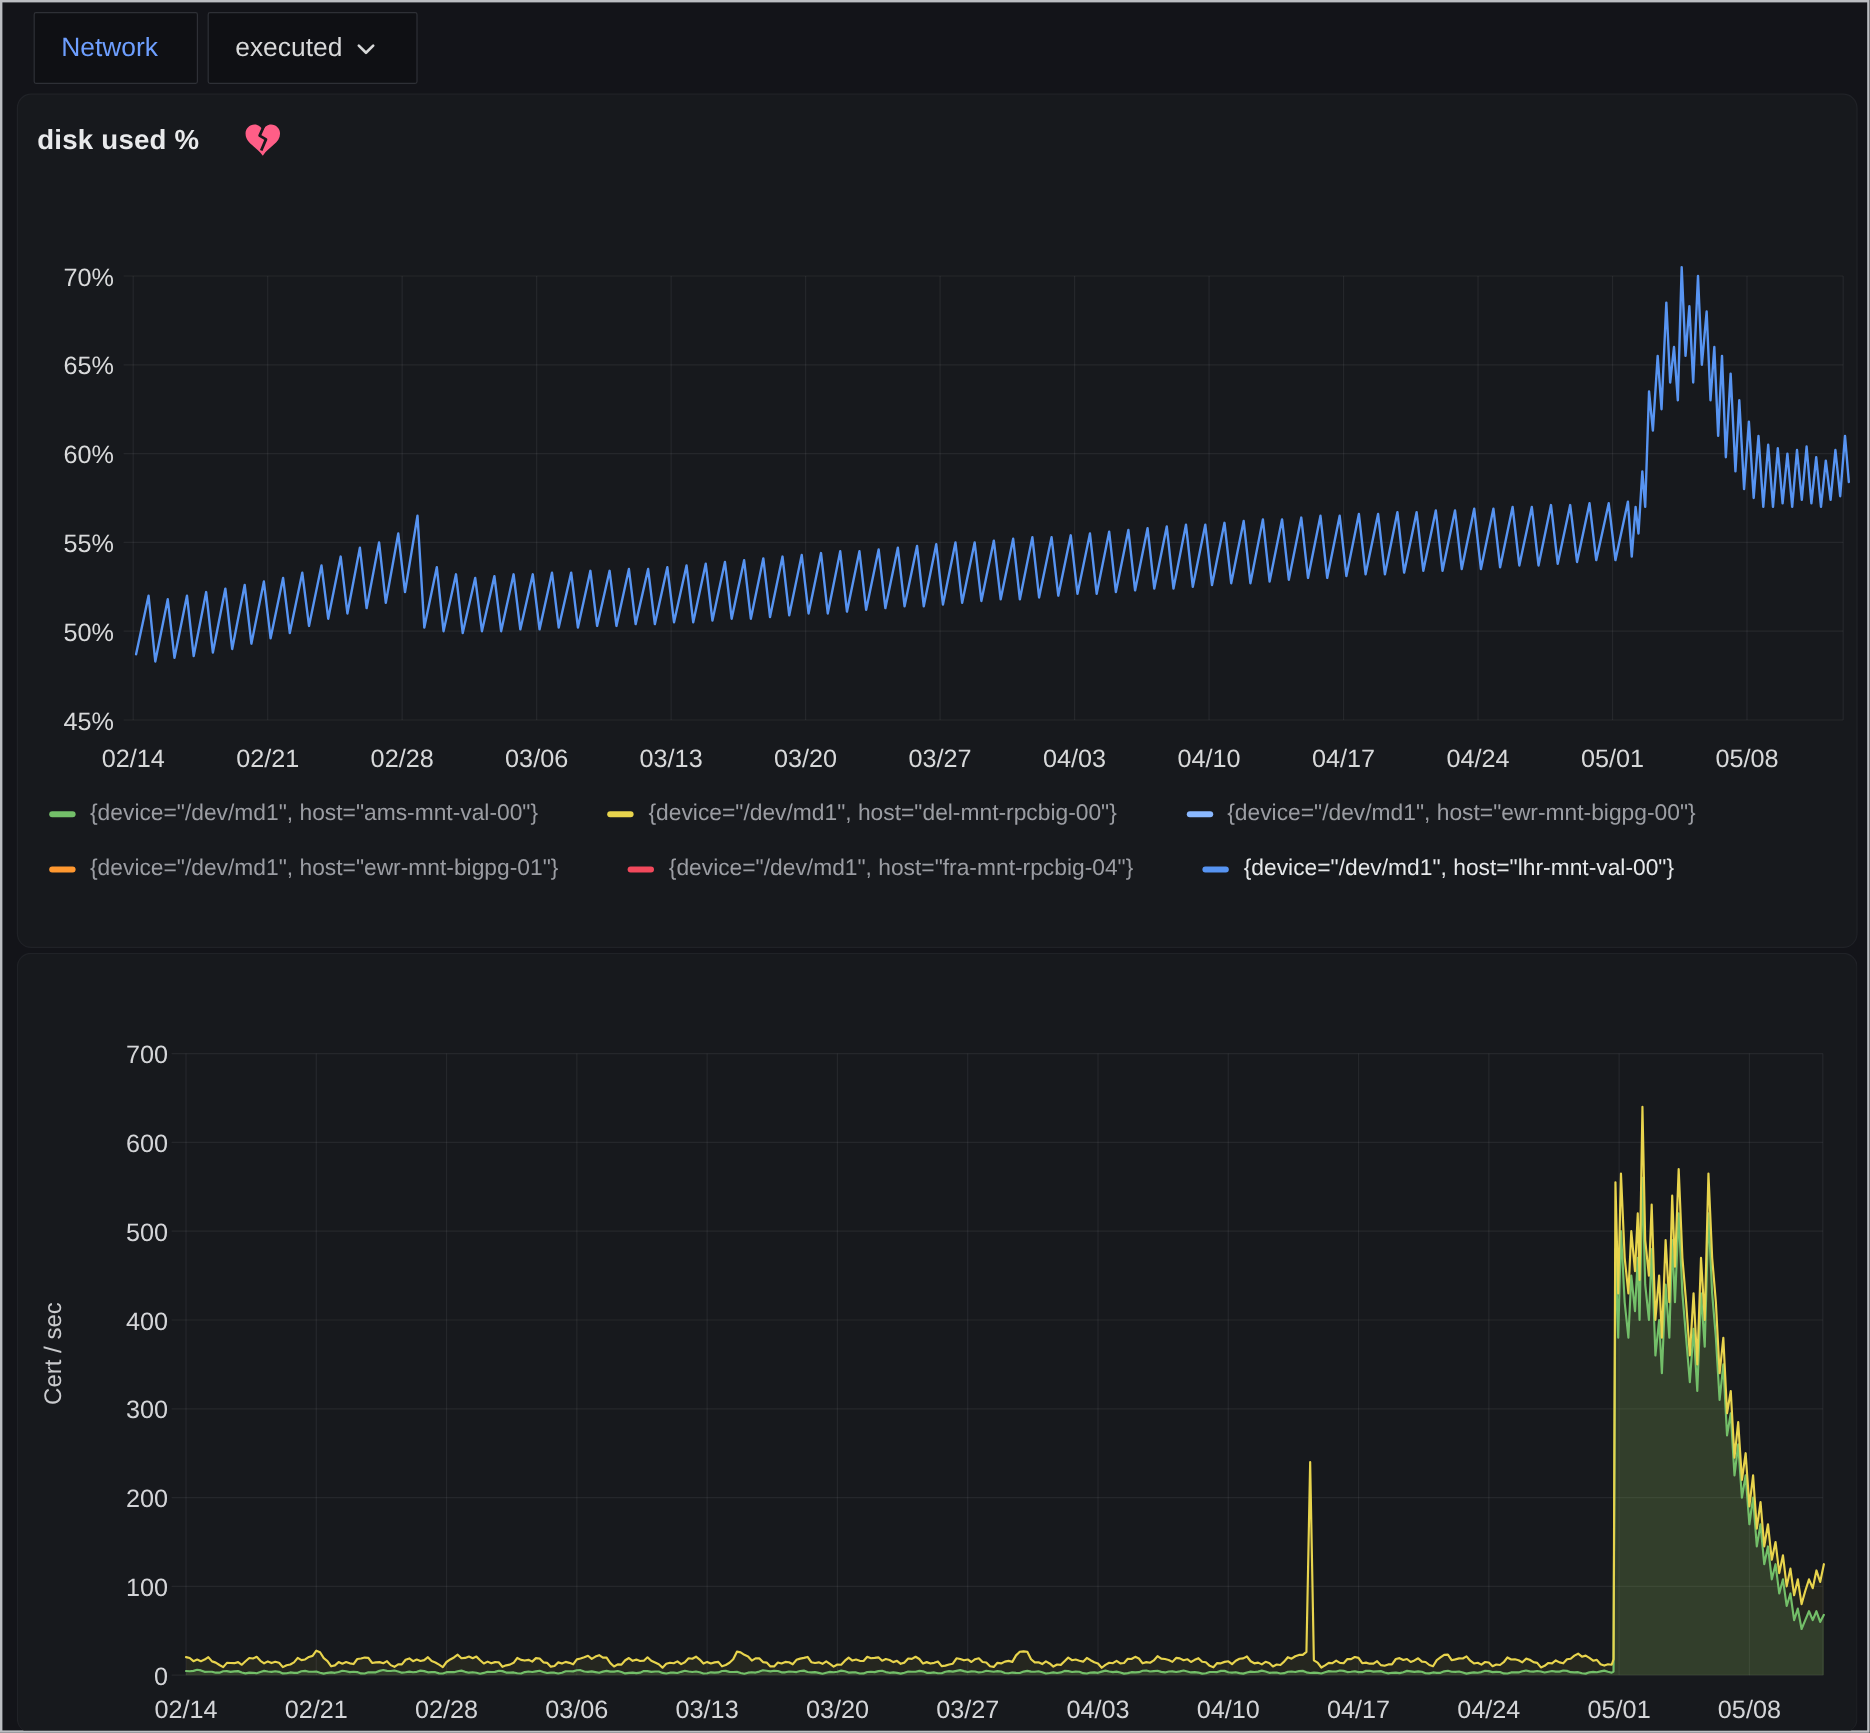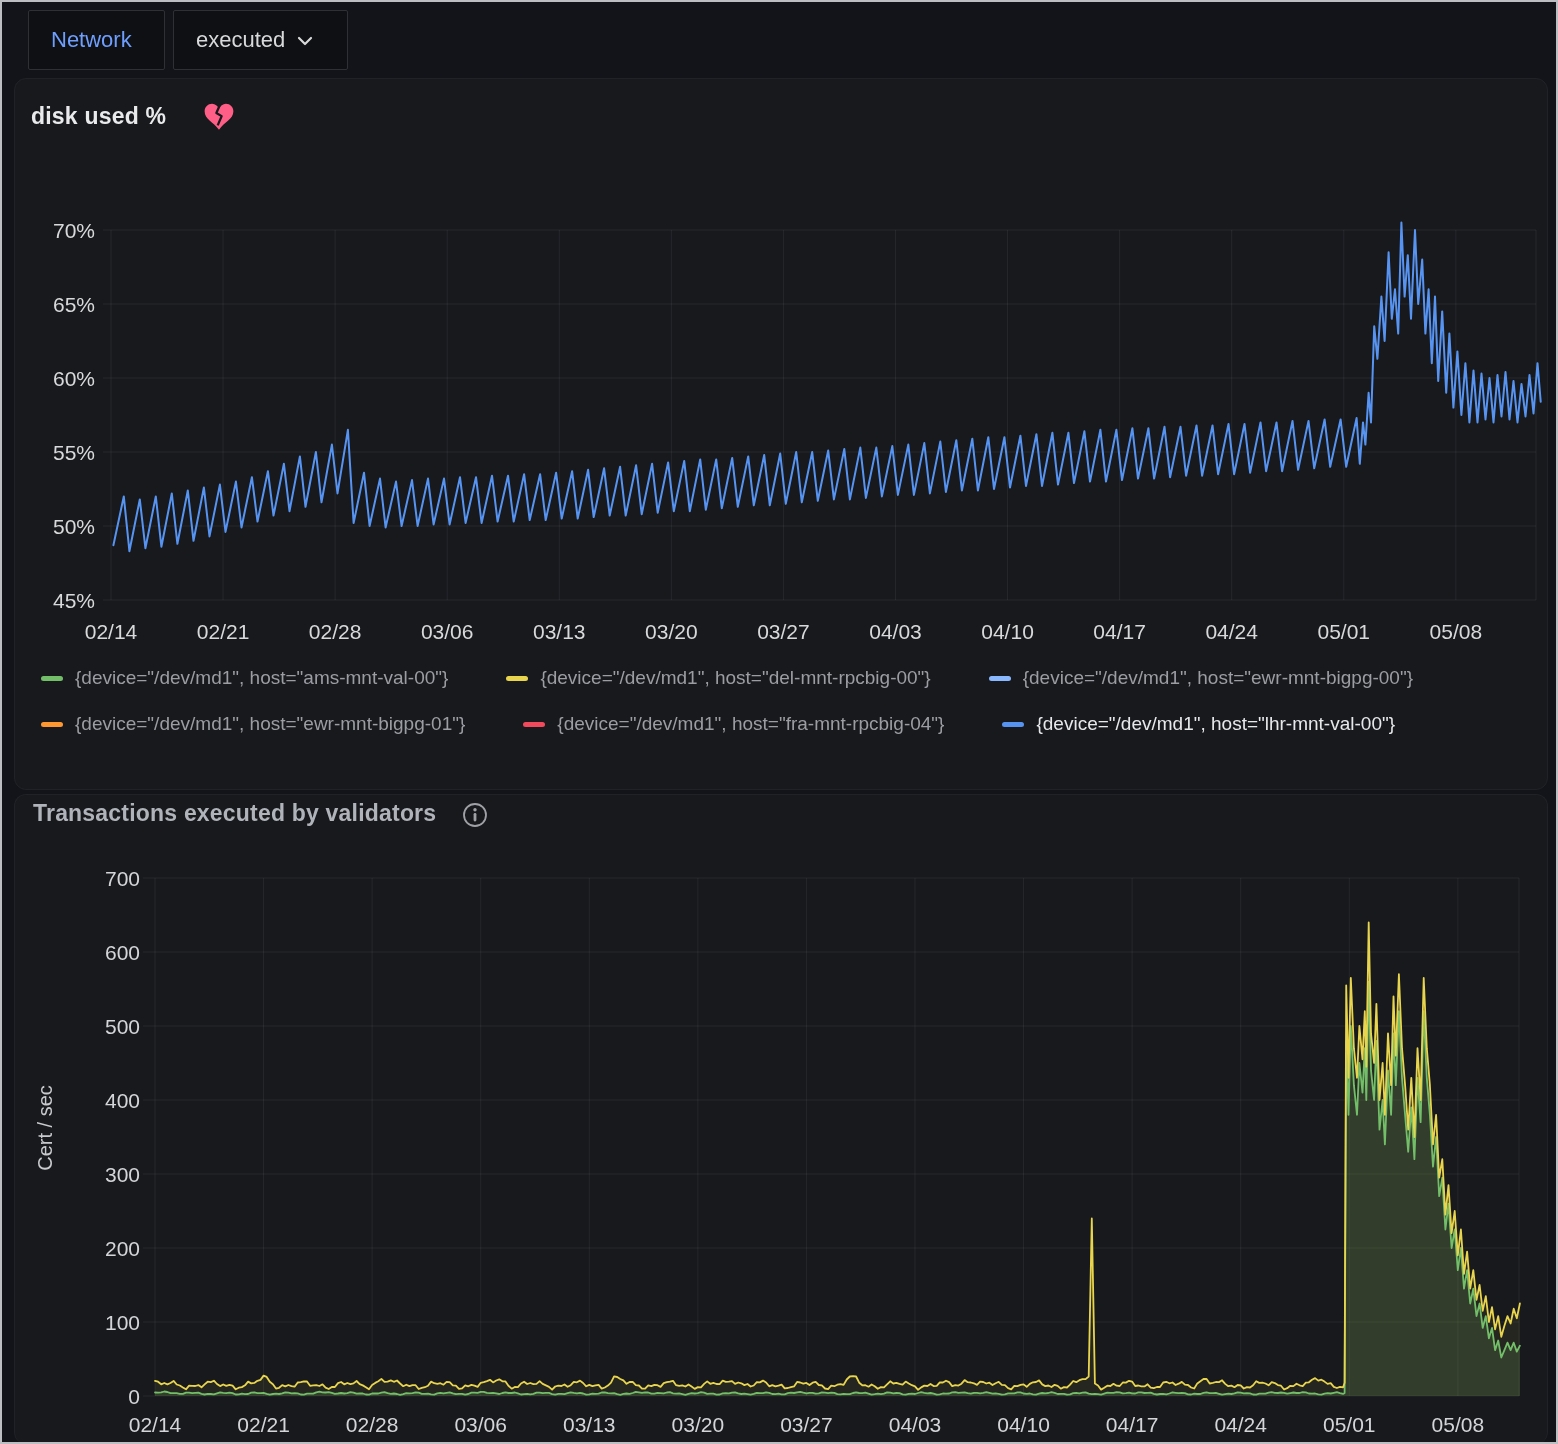--- a/index.html
+++ b/index.html
@@ -141,28 +141,20 @@
       <span>{device="/dev/md1", host="fra-mnt-rpcbig-04"}</span>
     </div>
     <div class="legend-item hl">
       <span class="legend-swatch" style="background: rgb(87, 148, 242);"></span>
       <span>{device="/dev/md1", host="lhr-mnt-val-00"}</span>
     </div>
   </div>
 </div>
 
 <div class="panel panel2">
-  <div class="panel-header ph2">
-    <span class="panel-title2">Transactions executed by validators</span>
-    <svg class="info-icon" width="26" height="26" viewBox="0 0 26 26">
-      <circle cx="13" cy="13" r="11" fill="none" stroke="#9fa1a7" stroke-width="1.8"></circle>
-      <circle cx="13" cy="7.8" r="1.7" fill="#9fa1a7"></circle>
-      <rect x="11.6" y="11" width="2.8" height="8.4" rx="1.3" fill="#9fa1a7"></rect>
-    </svg>
-  </div>
   <div class="ylabel2">Cert / sec</div>
   <svg id="chart2" class="chart-svg" width="1534" height="650" viewBox="0 0 1534 650">
       <g>
         <line x1="128" y1="83" x2="1504" y2="83" stroke="rgba(204,210,220,0.08)" stroke-width="1"></line>
         <line x1="128" y1="157" x2="1504" y2="157" stroke="rgba(204,210,220,0.08)" stroke-width="1"></line>
         <line x1="128" y1="231" x2="1504" y2="231" stroke="rgba(204,210,220,0.08)" stroke-width="1"></line>
         <line x1="128" y1="305" x2="1504" y2="305" stroke="rgba(204,210,220,0.08)" stroke-width="1"></line>
         <line x1="128" y1="379" x2="1504" y2="379" stroke="rgba(204,210,220,0.08)" stroke-width="1"></line>
         <line x1="128" y1="453" x2="1504" y2="453" stroke="rgba(204,210,220,0.08)" stroke-width="1"></line>
         <line x1="128" y1="527" x2="1504" y2="527" stroke="rgba(204,210,220,0.08)" stroke-width="1"></line>

